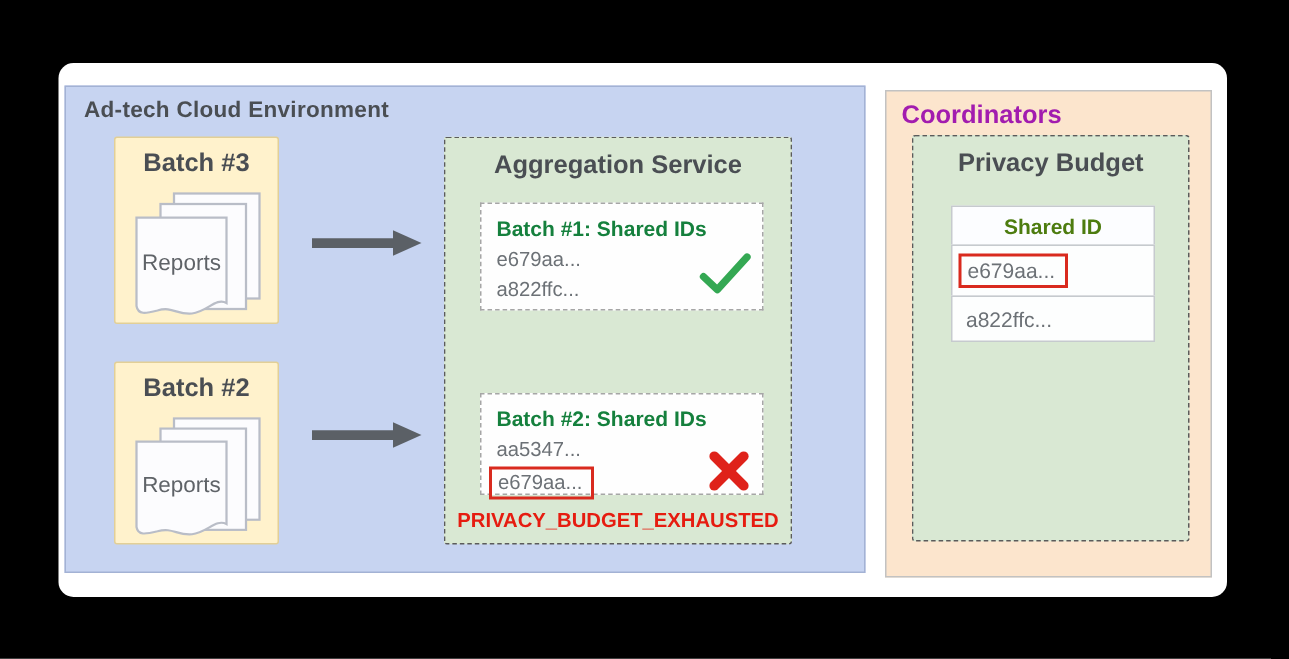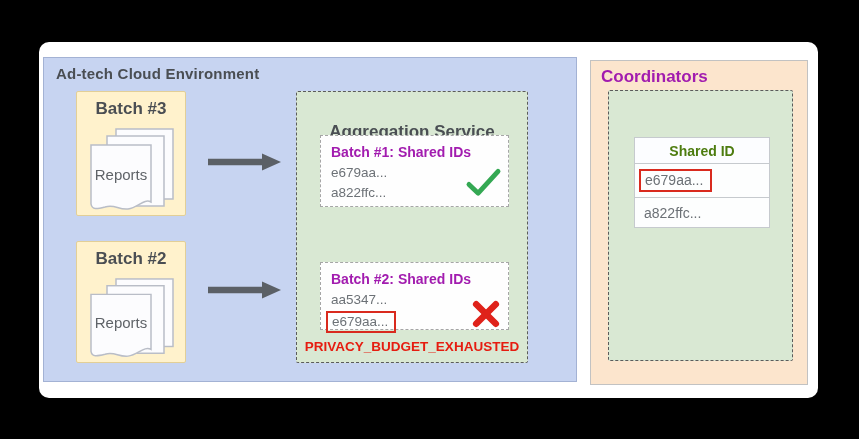--- a/index.html
+++ b/index.html
@@ -38,30 +38,30 @@
   .arrow-1 { top: 94px; }
   .arrow-2 { top: 222px; }
 
   
   .agg-box {
     position: absolute; left: 252px; top: 33px; width: 232px; height: 272px;
     background: #d9e8d3; border: 1.5px dashed #5b5b5b; border-radius: 2px;
   }
   .agg-title {
     text-align: center; padding-top: 8px;
-    font-size: 17px; font-weight: bold; color: #4a4e53; margin-top: 22px;
+    font-size: 17px; font-weight: bold; color: #4a4e53;
   }
   .result-box {
     position: absolute; left: 23px; width: 189px;
     background: #fefefe; border: 1px dashed #a6a6a6;
     padding: 6px 10px 0 10px;
   }
   .result-1 { top: 43px; height: 72px; }
   .result-2 { top: 170px; height: 68px; }
-  .rtitle { font-size: 14px; font-weight: bold; color: #a21caf; line-height: 21px; }
+  .rtitle { font-size: 14px; font-weight: bold; color: #15803d; line-height: 21px; }
   .rid { font-size: 13.5px; color: #6c7176; line-height: 20px; }
   .rid-flagged {
     display: inline-block; border: 2px solid #d92a1e;
     padding: 0 6px 1px 4px; margin-left: -5px; margin-top: 1px; line-height: 17px;
   }
   .status-check { position: absolute; right: 6px; top: 31px; width: 37px; height: 31px; }
   .status-x { position: absolute; right: 8px; top: 37px; width: 28px; height: 28px; }
   .agg-error {
     position: absolute; top: 247px; left: 0; width: 100%;
     text-align: center; font-size: 13.5px; font-weight: bold; color: #e61c10;
@@ -162,20 +162,21 @@
       </div>
 
       <div class="agg-error">PRIVACY_BUDGET_EXHAUSTED</div>
     </div>
   </div>
 
   <div class="coord-box">
     <div class="coord-title">Coordinators</div>
 
     <div class="privacy-box">
+      <div class="privacy-title">Privacy Budget</div>
 
       <div class="pb-table">
         <div class="pb-header">Shared ID</div>
         <div class="pb-row pb-row-1">
           <span class="pb-flagged">e679aa...</span>
         </div>
         <div class="pb-row pb-row-2">
           <span>a822ffc...</span>
         </div>
       </div>

